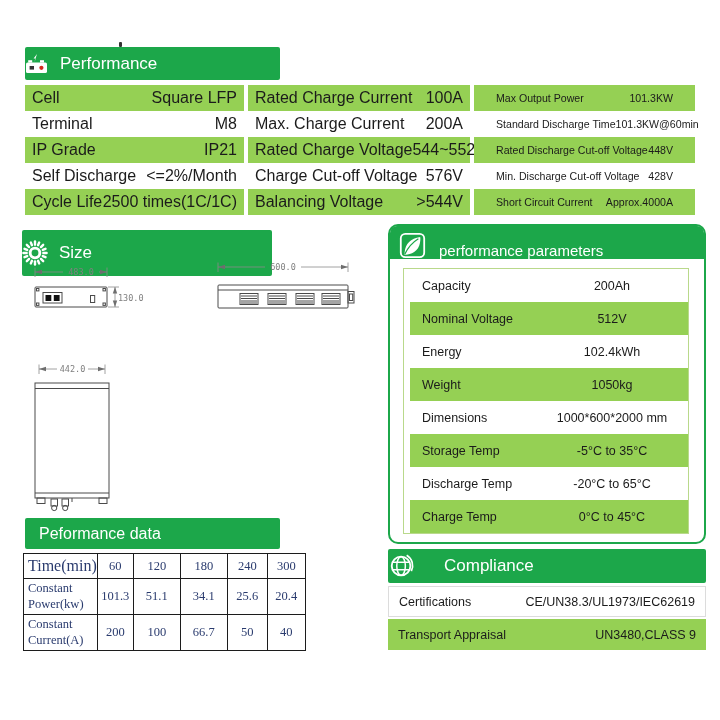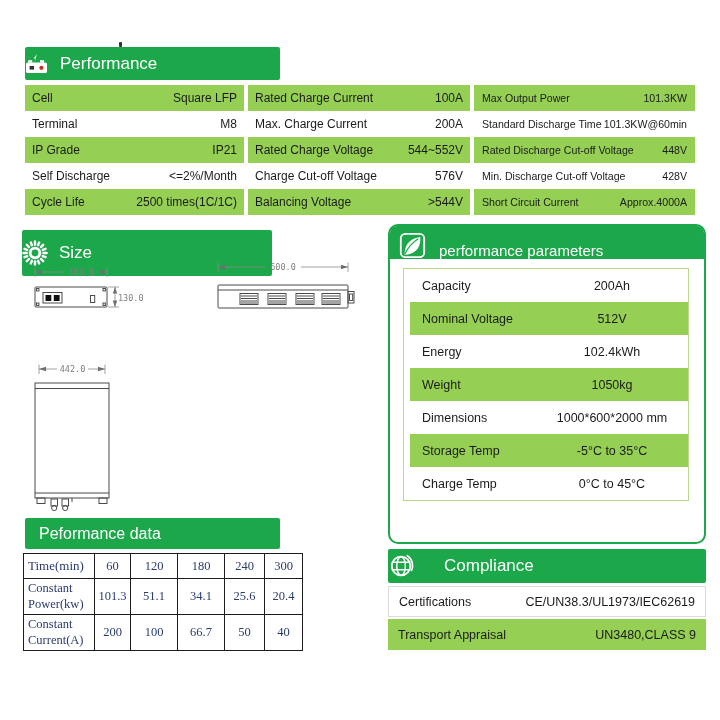--- a/index.html
+++ b/index.html
@@ -23,24 +23,24 @@
   .hdr .ttl{white-space:nowrap;}
   .speck{position:absolute;left:119px;top:42px;width:3px;height:5px;background:#333;border-radius:1px;}
 
   
   .spec-table{
     position:absolute;left:25px;top:85px;width:670px;
     display:grid;grid-template-columns:219px 222px 221px;column-gap:4px;
   }
   .spec-row{
     height:26px;display:flex;align-items:center;justify-content:space-between;
-    padding:0 7px;font-size:12px;white-space:nowrap;
+    padding:0 7px;font-size:16px;white-space:nowrap;
   }
   .spec-row:nth-child(odd){background:var(--lightgreen);}
-  .spec-col.small .spec-row{font-size:10.6px;padding:0 8px;}
+  .spec-col.small .spec-row{font-size:10.6px;padding:0 22px;}
 
   
   .drawing{position:absolute;}
   .drawing text{font-family:"DejaVu Sans Mono",monospace;font-size:8.5px;fill:var(--dim);}
   .drawing line,.drawing rect.o,.drawing path.o,.drawing circle.o{stroke:var(--line);stroke-width:1;fill:none;}
   .drawing .dim{stroke:#8a8a8a;stroke-width:0.8;}
   .drawing .arrow{fill:#6e6e6e;stroke:none;}
   .drawing .solid{fill:#111;stroke:none;}
 
   
@@ -309,20 +309,24 @@
     </div>
     <div class="param-row">
       <span class="param-label">Dimensions</span>
       <span class="param-value">1000*600*2000 mm</span>
     </div>
     <div class="param-row">
       <span class="param-label">Storage Temp</span>
       <span class="param-value">-5°C to 35°C</span>
     </div>
     <div class="param-row">
+      <span class="param-label">Discharge Temp</span>
+      <span class="param-value">-20°C to 65°C</span>
+    </div>
+    <div class="param-row">
       <span class="param-label">Charge Temp</span>
       <span class="param-value">0°C to 45°C</span>
     </div>
   </div>
 </div>
 
 <div class="hdr" style="left:25px;top:518px;width:255px;height:31px;font-size:16px;padding-left:14px;">
   <span class="ttl">Peformance data</span>
 </div>
 
@@ -330,21 +334,21 @@
   <colgroup>
     <col style="width:71px">
       <col style="width:36px">
       <col style="width:47px">
     <col style="width:47px">
       <col style="width:40px">
       <col style="width:38px">
   </colgroup>
   <tbody>
       <tr class="hrow">
-    <th class="lbl" style="font-size:13px;">Time(min)</th>
+    <th class="lbl" style="font-size:16px;">Time(min)</th>
     <td>60</td>
     <td>120</td>
     <td>180</td>
     <td>240</td>
     <td>300</td>
   </tr>
   <tr class="drow">
     <td class="lbl">Constant Power(kw)</td>
     <td>101.3</td>
     <td>51.1</td>

